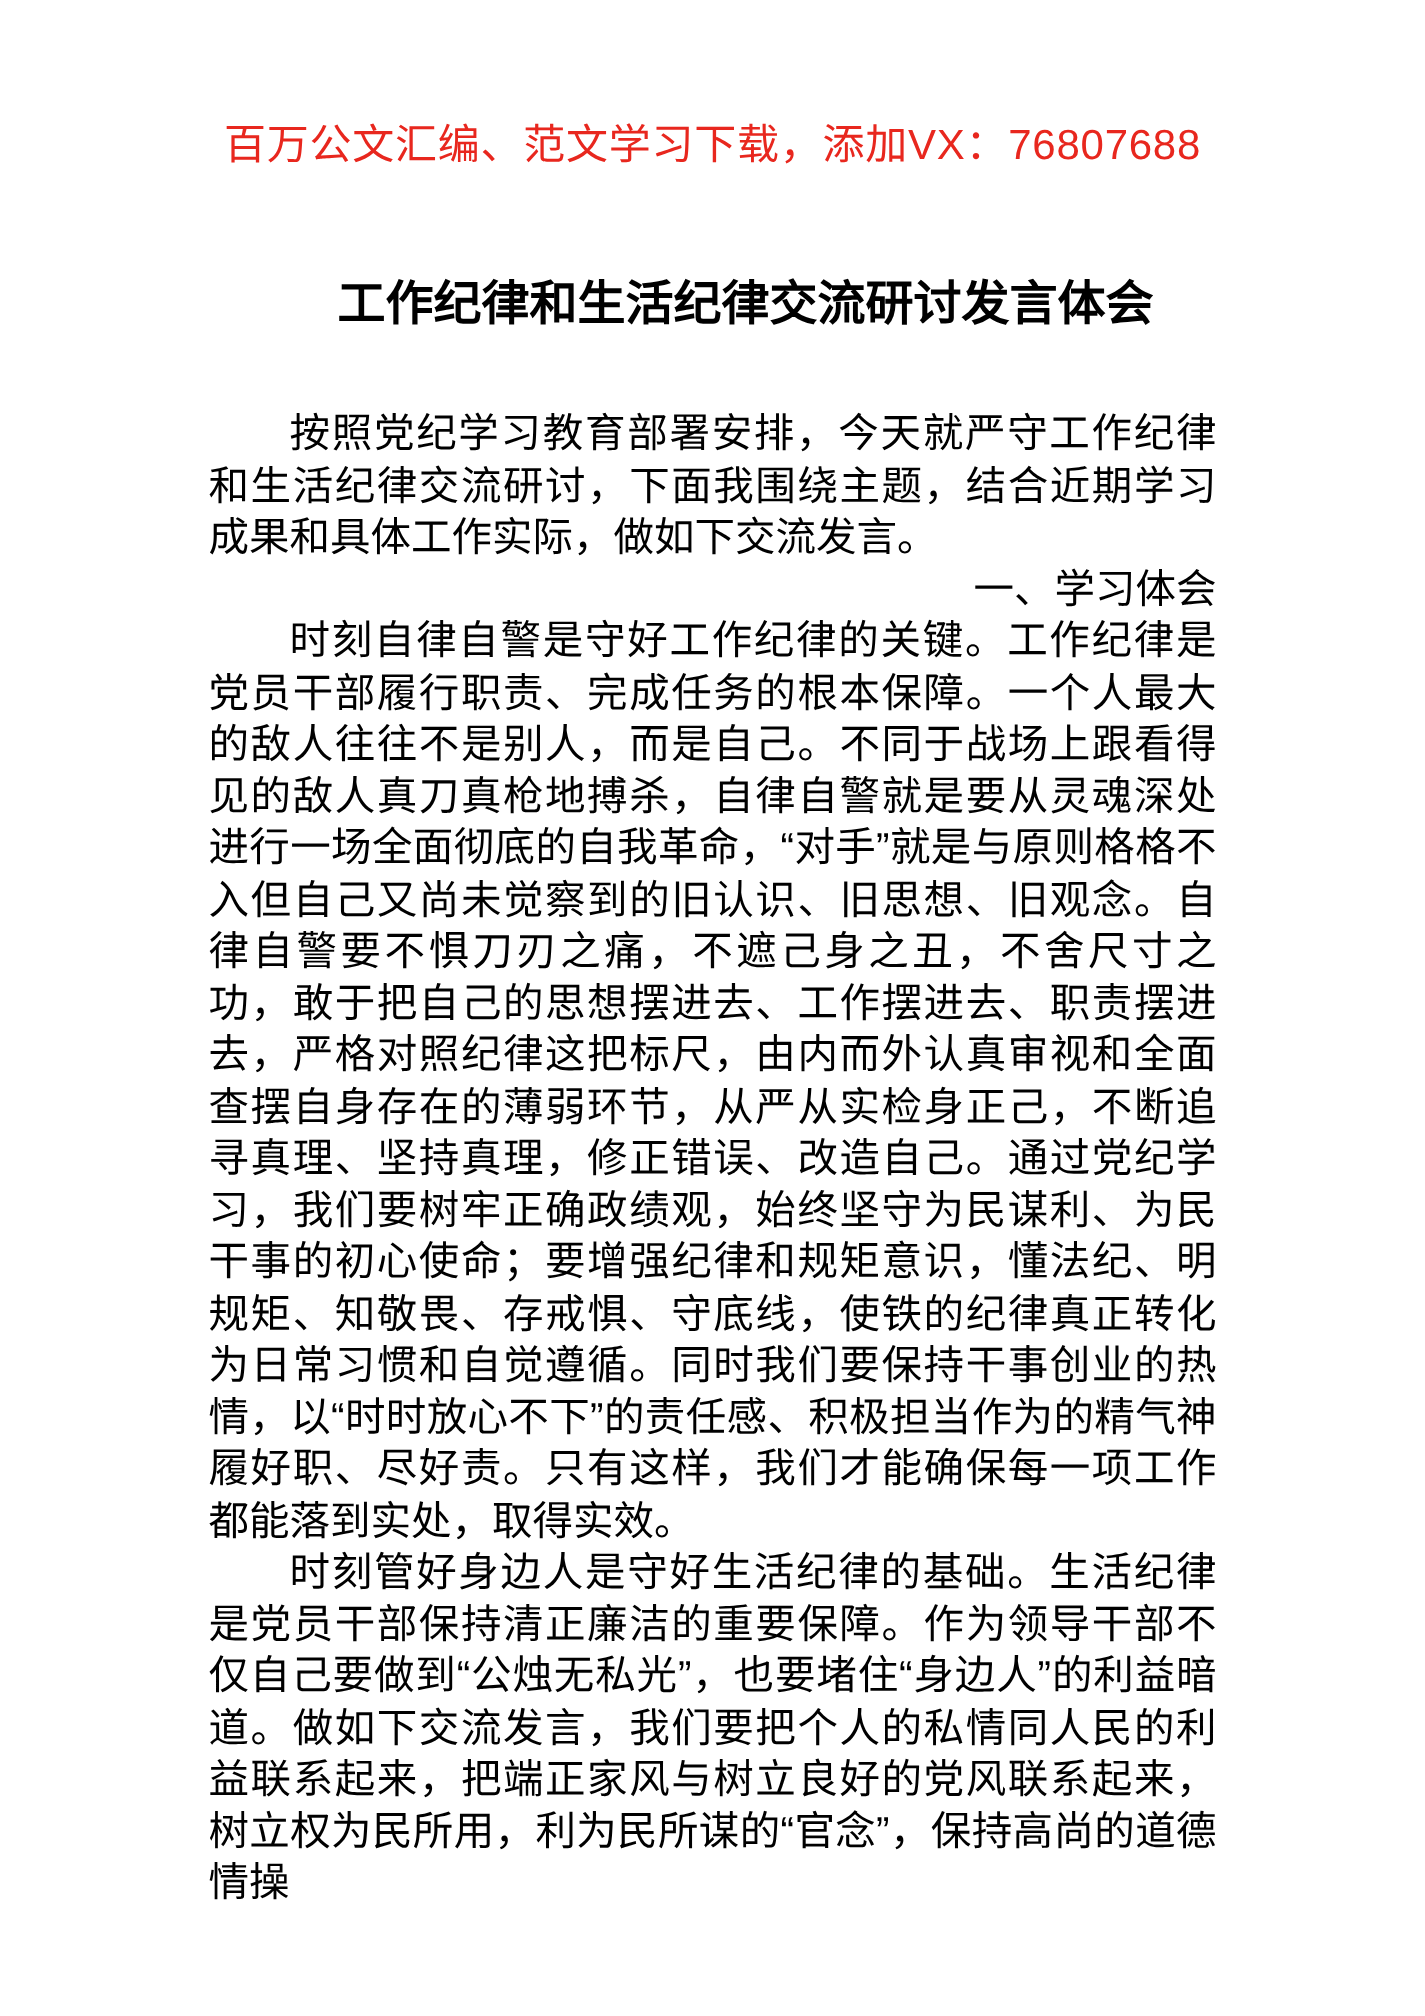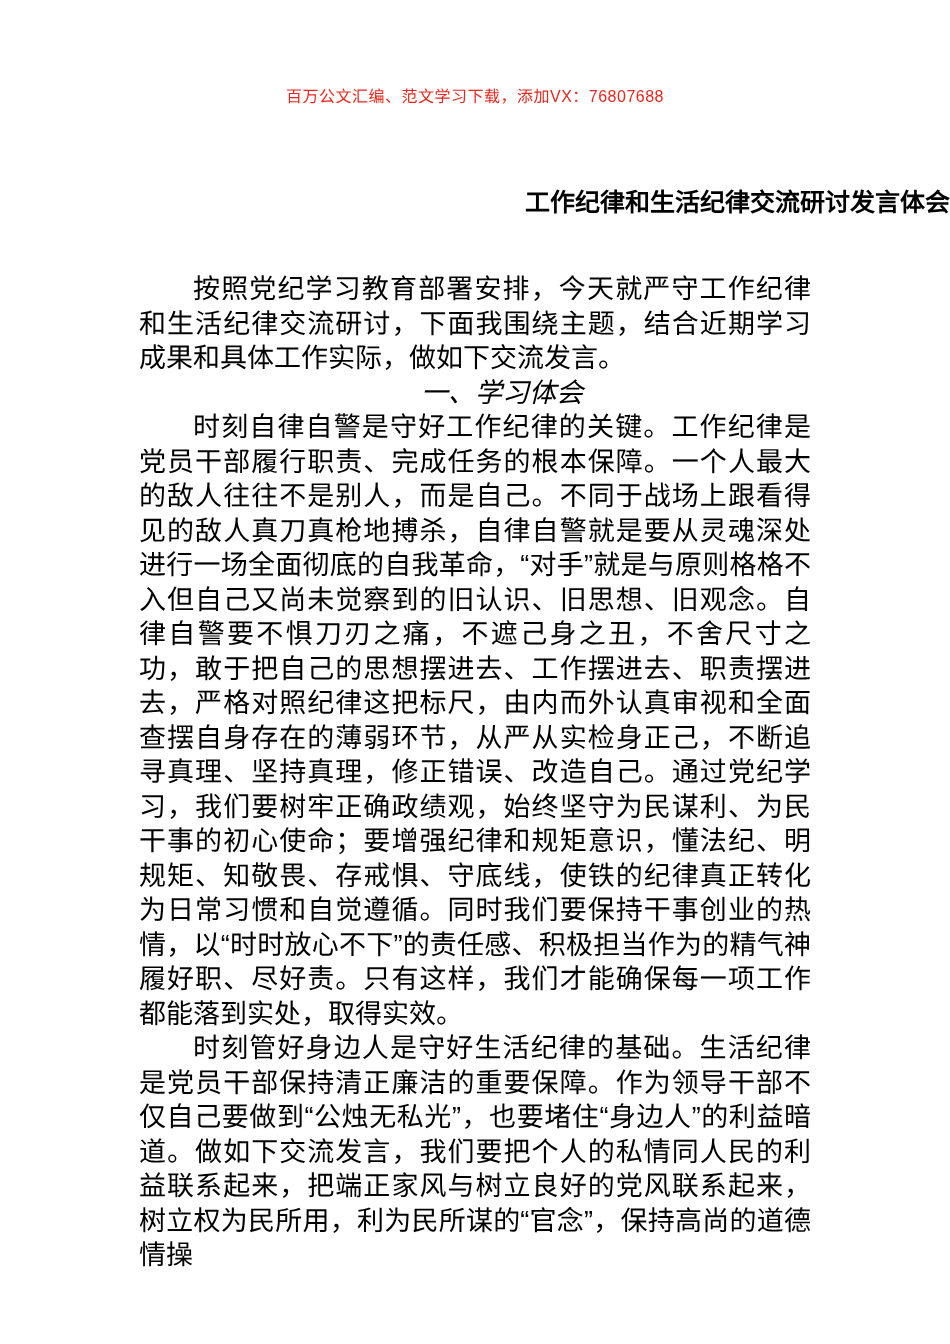--- a/index.html
+++ b/index.html
@@ -13,51 +13,50 @@
     height: 1344px;
     margin: 0 auto;
     background: #ffffff;
     overflow: hidden;
     font-family: "Liberation Sans", "DejaVu Sans", sans-serif;
     color: #000000;
   }
   .notice {
     padding-top: 84px;
     text-align: center;
-    font-size: 16px;
+    font-size: 28px;
     line-height: 26px;
     color: #e8271e;
     font-weight: 400;
     letter-spacing: 0.5px;
   }
   .doc-title {
     margin: 68px 0 0 0;
-    text-align: right;
-    font-size: 25px;
+    text-align: center;
+    font-size: 32px;
     line-height: 48px;
     font-weight: 700;
     color: #000000;
     padding-left: 44px;
   }
   .content {
     margin: 46px 139px 16px 139px;
   }
   .content p {
     margin: 0;
     font-size: 27px;
     line-height: 34.5px;
     text-align: justify;
     text-justify: inter-ideograph;
     text-indent: 2em;
     color: #000000;
     word-break: break-all;
   }
   .content p.heading {
-    text-align: center;
-    font-style: italic;
+    text-align: right;
   }
 </style>
 </head>
 <body>
 
 <div class="page">
 
   <div class="notice">百万公文汇编、范文学习下载，添加VX：76807688</div>
 
   <h1 class="doc-title">工作纪律和生活纪律交流研讨发言体会</h1>

